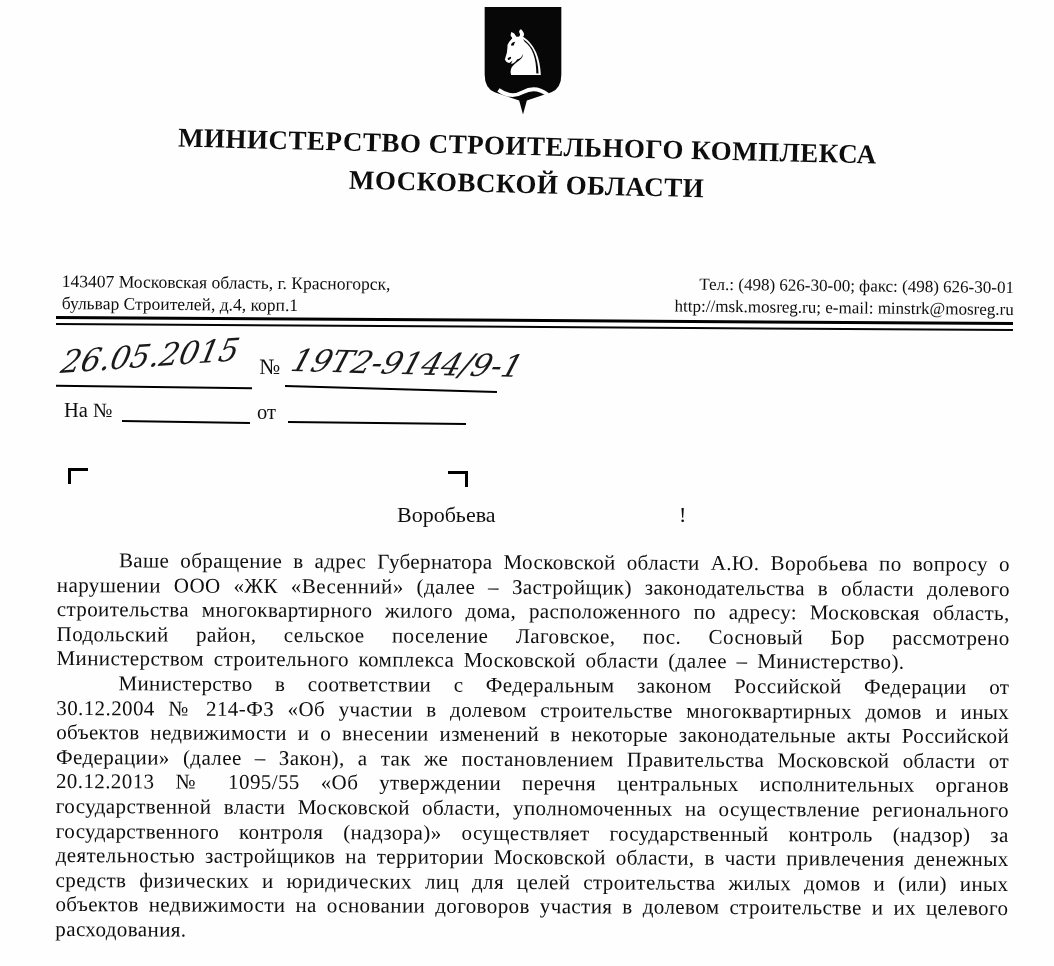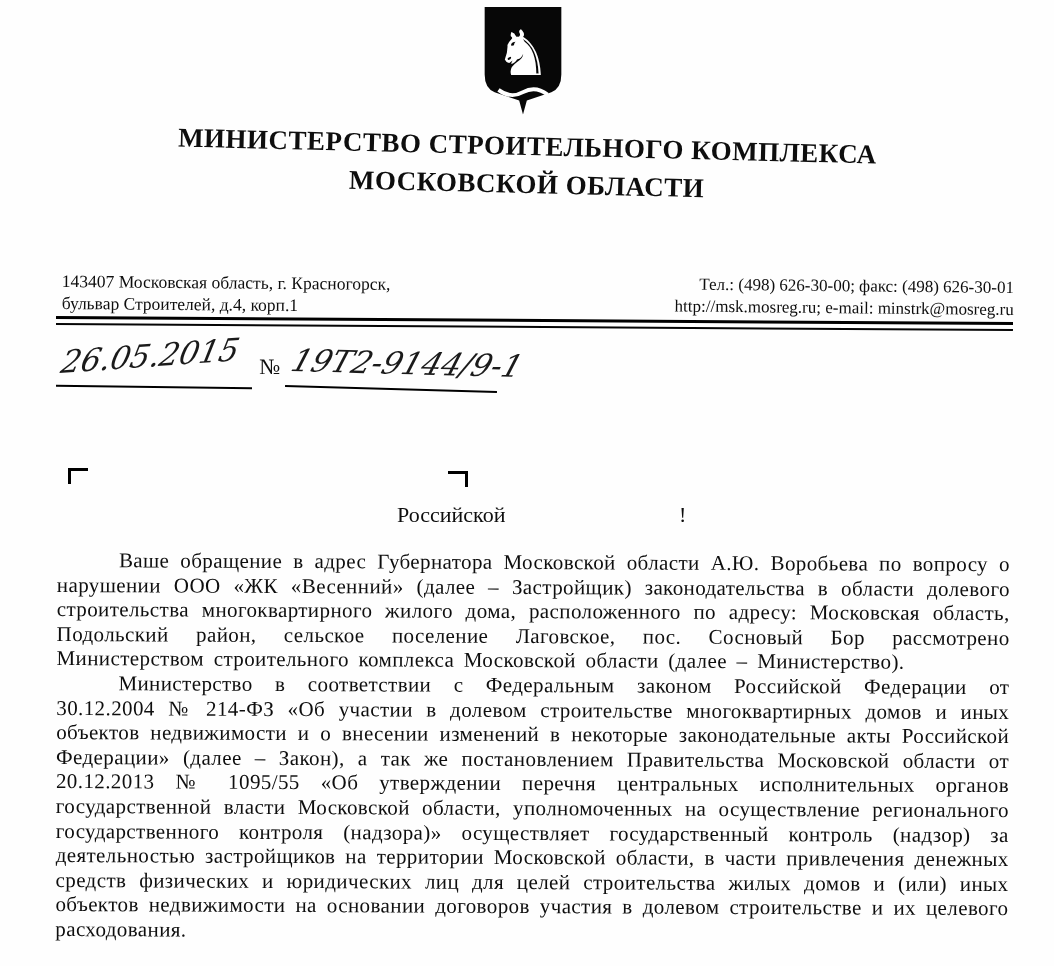--- a/index.html
+++ b/index.html
@@ -89,26 +89,32 @@
   <div class="divider"></div>
 
   <div class="ref-row">
     <span class="hand hand-date">26.05.2015</span>
     <div class="date-underline"></div>
     <span class="num-sign">№</span>
     <span class="hand hand-number">19Т2-9144/9-1</span>
     <div class="number-underline"></div>
   </div>
 
+  <div class="reply-row">
+    <span class="reply-label">На №</span>
+    <div class="reply-underline-1"></div>
+    <span class="reply-from">от</span>
+    <div class="reply-underline-2"></div>
+  </div>
 
   <div class="corner-l"></div>
   <div class="corner-r"></div>
 
   <div class="salutation">
-    <span class="greet">Российской</span>
+    <span class="greet">Воробьева</span>
     <span class="excl">!</span>
   </div>
 
   <div class="body-text">
     <p>Ваше обращение в адрес Губернатора Московской области А.Ю. Воробьева по вопросу о нарушении ООО «ЖК «Весенний» (далее – Застройщик) законодательства в области долевого строительства многоквартирного жилого дома, расположенного по адресу: Московская область, Подольский район, сельское поселение Лаговское, пос. Сосновый Бор рассмотрено Министерством строительного комплекса Московской области  (далее – Министерство).</p>
     <p>Министерство в соответствии с Федеральным законом Российской Федерации от 30.12.2004 № 214-ФЗ «Об участии в долевом строительстве многоквартирных домов и иных объектов недвижимости и о внесении изменений в некоторые законодательные акты Российской Федерации» (далее – Закон), а так же постановлением Правительства Московской области от 20.12.2013 № 1095/55 «Об утверждении перечня центральных исполнительных органов государственной власти Московской области, уполномоченных на осуществление регионального государственного контроля (надзора)» осуществляет государственный контроль (надзор) за деятельностью застройщиков на территории Московской области, в части привлечения денежных средств физических и юридических лиц для целей строительства жилых домов и (или) иных объектов недвижимости на основании договоров участия в долевом строительстве и их целевого расходования.</p>
   </div>
 
 </div>
 

